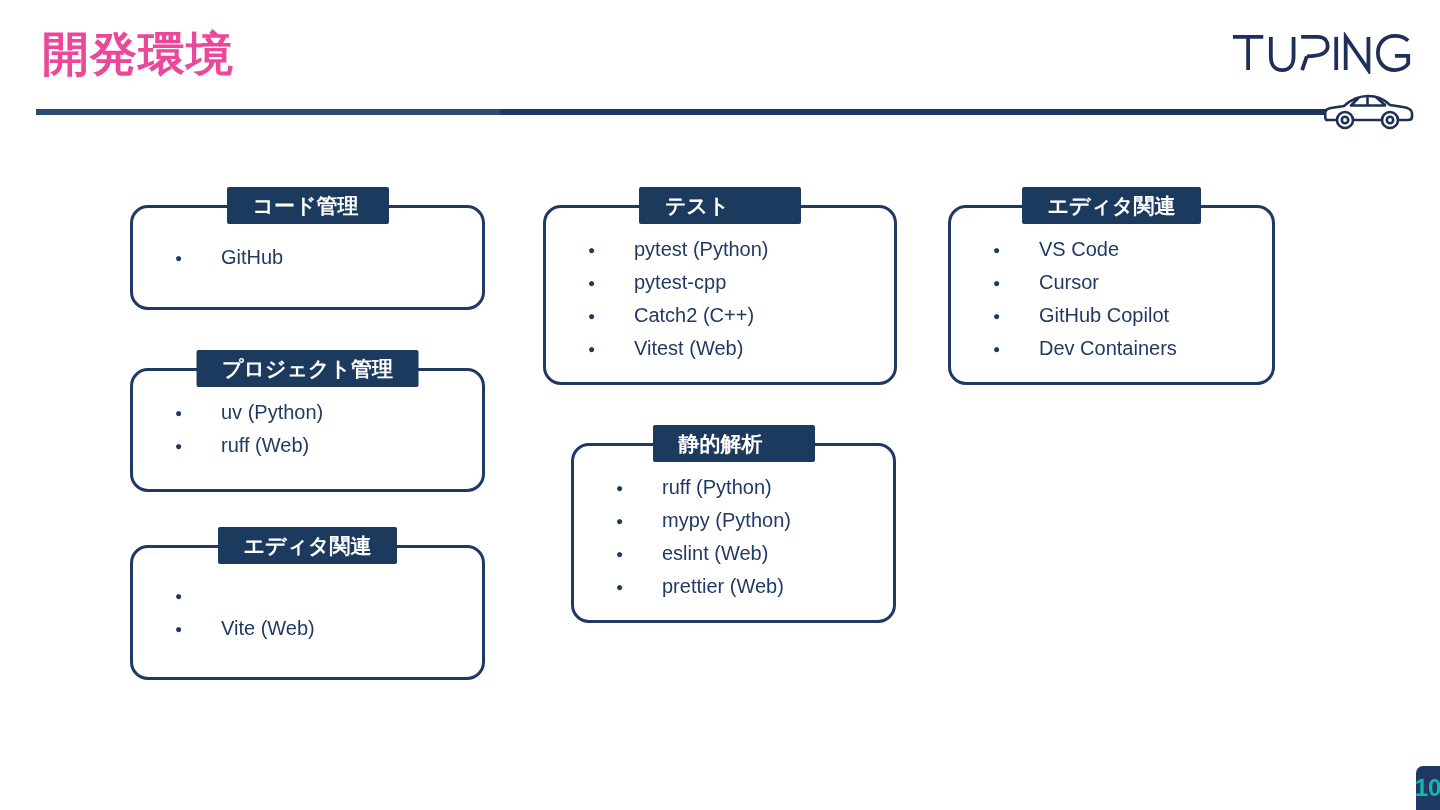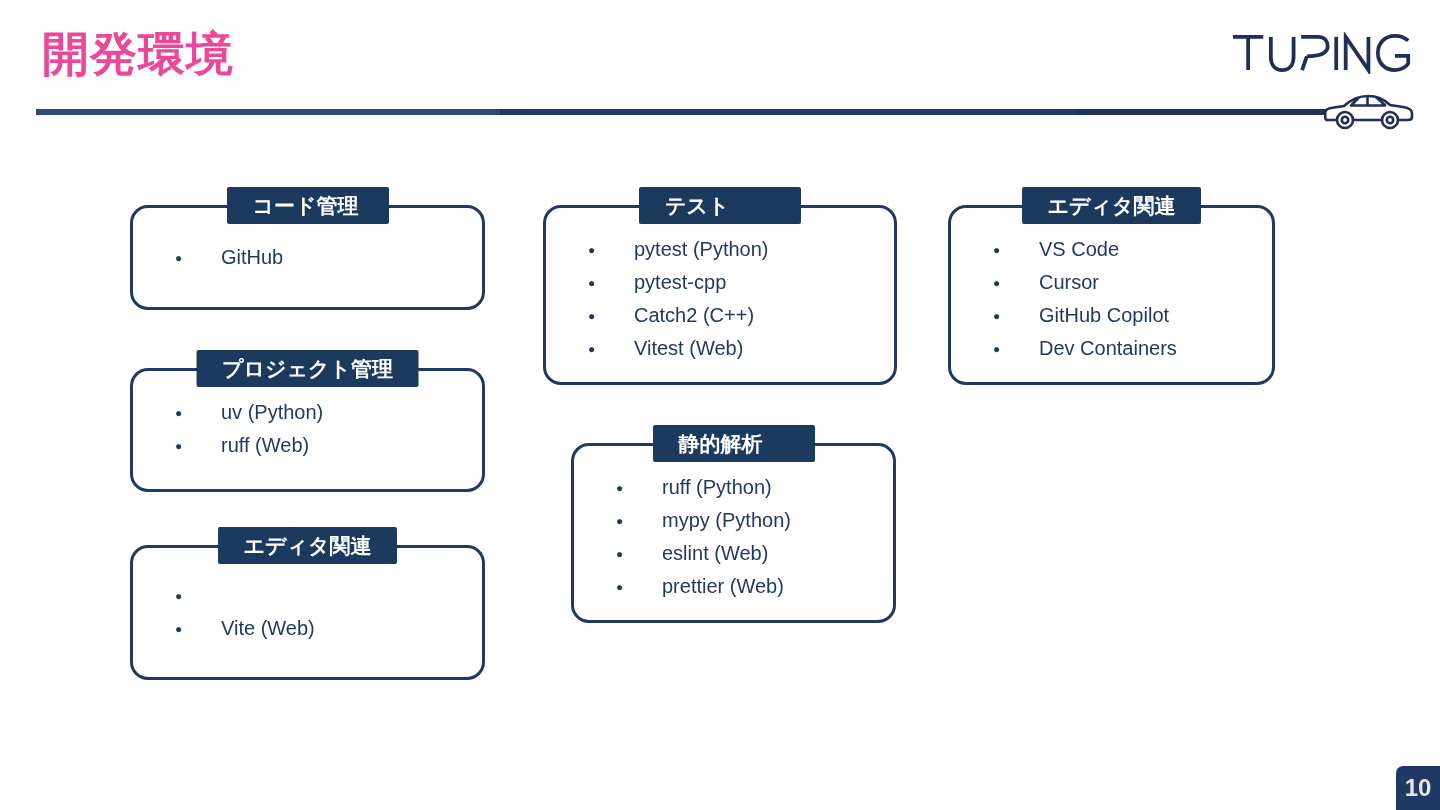--- a/index.html
+++ b/index.html
@@ -108,24 +108,24 @@
     font-size: 12px;
     color: #1b3a5e;
     line-height: 1;
   }
 
   
   .page-badge {
     position: absolute;
     right: 0;
     bottom: 0;
-    width: 44px;
+    width: 24px;
     height: 44px;
     background: #1f3864;
-    color: #e5e5e5;
+    color: #14b8a6;
     font-size: 24px;
     font-weight: 700;
     display: flex;
     align-items: center;
     justify-content: center;
     border-top-left-radius: 7px;
   }
 </style>
 </head>
 <body>

